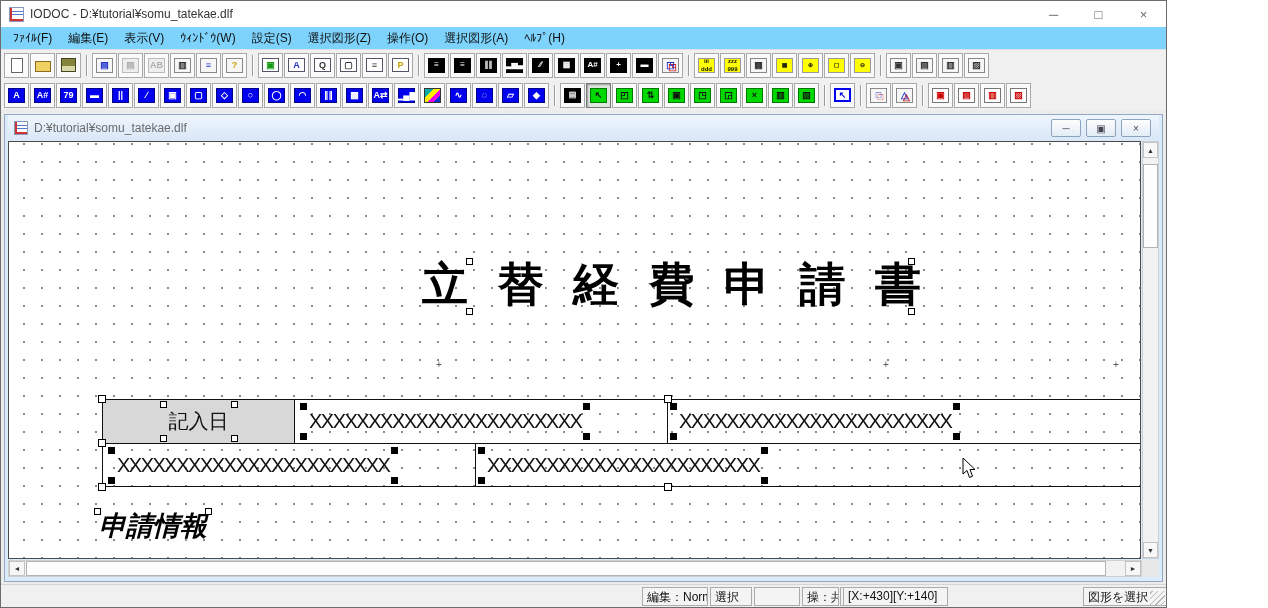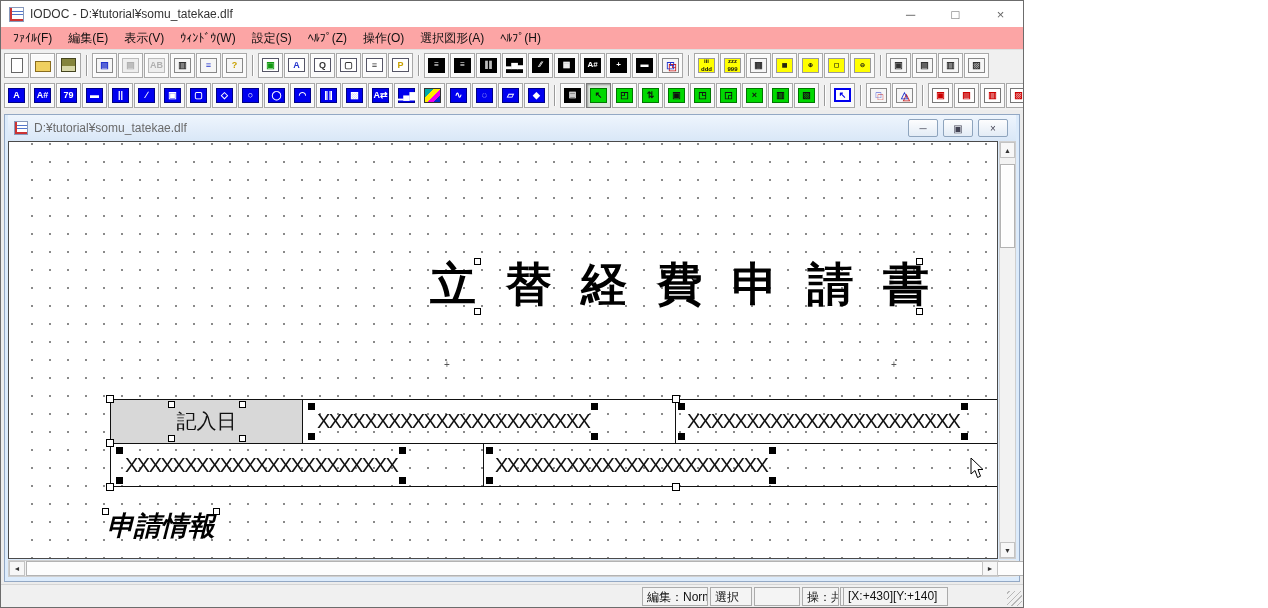--- a/index.html
+++ b/index.html
@@ -1,30 +1,30 @@
 <!DOCTYPE html>
 <html><head>
 <meta charset="utf-8">
 <style>
   * { margin:0; padding:0; box-sizing:border-box; }
   html,body { width:1268px; height:608px; }
   body { font-family:"Liberation Sans","DejaVu Sans",sans-serif; font-size:12px; background:#fff; }
-  .window { width:1024px; height:608px; border:1px solid #6c6c6c; position:relative; background:#f0f0f0; display:flex; flex-direction:column; overflow:hidden; }
+  .window { width:1167px; height:608px; border:1px solid #6c6c6c; position:relative; background:#f0f0f0; display:flex; flex-direction:column; overflow:hidden; }
 
   
   .titlebar { height:26px; background:#fff; display:flex; align-items:center; flex:0 0 auto; }
   .app-icon { width:15px; height:15px; margin:0 6px 0 8px; border:1px solid #8899bb; background:
       linear-gradient(180deg,#fff 0 3px,#5577cc 3px 4px,#fff 4px 6px,#5577cc 6px 7px,#fff 7px 100%);
       box-shadow: inset 2px -2px 0 #cc3333; }
   .t-title { font-size:12px; color:#333; }
   .t-controls { margin-left:auto; display:flex; height:26px; }
   .t-btn { width:45px; height:26px; display:flex; align-items:center; justify-content:center; font-size:13px; color:#666; background:#fff; border:none; }
 
   
-  .menubar { height:23px; background:#fca5a5; display:flex; align-items:center; padding-left:4px; border-bottom:1px solid #e0e0e0; flex:0 0 auto; }
+  .menubar { height:23px; background:#7dd3fc; display:flex; align-items:center; padding-left:4px; border-bottom:1px solid #e0e0e0; flex:0 0 auto; }
   .menu-item { padding:3px 8px; font-size:12px; color:#111; }
 
   
   .toolbar { height:30px; background:#f0f0f0; display:flex; align-items:center; padding-left:3px; flex:0 0 auto; }
   .tb-host { display:flex; align-items:center; }
   .tbtn { width:25px; height:25px; margin-right:1px; background:#fafafa; border:1px solid #a8a8a8; box-shadow:inset 1px 1px 0 #fff; display:flex; align-items:center; justify-content:center; position:relative; padding:0; }
   .tbtn.grp { margin-left:10px; }
   .tbtn.grp::before { content:""; position:absolute; left:-7px; top:1px; height:21px; width:0; border-left:1px solid #9a9a9a; border-right:1px solid #ffffff; }
   .tbtn.pressed { background:#dfe8df; box-shadow:inset 1px 1px 2px #999; border-color:#777; }
   .ic { display:flex; align-items:center; justify-content:center; font-size:9px; font-weight:bold; line-height:8px; white-space:pre-line; text-align:center; }
@@ -53,21 +53,21 @@
   .child-tb { height:26px; display:flex; align-items:center; background:linear-gradient(180deg,#eef5fd,#d9e7f7); flex:0 0 auto; }
   .child-icon { width:14px; height:14px; margin:0 6px 0 6px; border:1px solid #8899bb; background:
       linear-gradient(180deg,#fff 0 3px,#5577cc 3px 4px,#fff 4px 6px,#5577cc 6px 7px,#fff 7px 100%);
       box-shadow: inset 2px -2px 0 #cc3333; }
   .child-title { font-size:12px; color:#6a6a6a; }
   .child-controls { margin-left:auto; display:flex; gap:5px; margin-right:8px; }
   .cw-btn { width:30px; height:18px; border:1px solid #8ea4bd; border-radius:2px; background:linear-gradient(180deg,#fdfdfe,#e3ecf6); font-size:10px; color:#445; display:flex; align-items:center; justify-content:center; padding:0; }
   .child-content { flex:1 1 auto; display:flex; flex-direction:column; min-height:0; }
   .c-row { flex:1 1 auto; display:flex; min-height:0; }
   .canvas-frame { flex:1 1 auto; border:1px solid #4a4a4a; background:#fff; position:relative; overflow:hidden; }
-  .canvas { position:absolute; inset:0; background-image:radial-gradient(circle,#8a8a8a 0.8px,transparent 1.1px); background-size:18px 18px; background-position:6px 11px;margin-left:8px; }
+  .canvas { position:absolute; inset:0; background-image:radial-gradient(circle,#8a8a8a 0.8px,transparent 1.1px); background-size:18px 18px; background-position:6px 11px; }
 
   
   .vscroll { width:17px; margin-left:1px; background:#f2f2f2; border:1px solid #cfcfcf; position:relative; flex:0 0 auto; }
   .sbtn { position:absolute; left:0; width:15px; height:16px; background:#f7f7f7; border:1px solid #c3c3c3; font-size:7px; color:#333; display:flex; align-items:center; justify-content:center; padding:0; }
   .vthumb { position:absolute; left:0; top:22px; width:15px; height:84px; background:#fdfdfd; border:1px solid #b3b3b3; box-shadow:inset 1px 1px 0 #fff; }
   .hrow { height:17px; display:flex; margin-top:1px; flex:0 0 auto; }
   .hscroll { flex:1 1 auto; background:#f2f2f2; border:1px solid #cfcfcf; position:relative; }
   .hbtn { position:absolute; top:0; width:16px; height:15px; background:#f7f7f7; border:1px solid #c3c3c3; font-size:7px; color:#333; display:flex; align-items:center; justify-content:center; padding:0; }
   .hthumb { position:absolute; top:0; left:17px; width:1080px; height:15px; background:#fdfdfd; border:1px solid #b3b3b3; }
   .corner { width:17px; background:#e8e8e8; flex:0 0 auto; }
@@ -129,21 +129,21 @@
       <span class="menu-item">ﾌｧｲﾙ(F)</span>
 
       <span class="menu-item">編集(E)</span>
 
       <span class="menu-item">表示(V)</span>
 
       <span class="menu-item">ｳｨﾝﾄﾞｳ(W)</span>
 
       <span class="menu-item">設定(S)</span>
 
-      <span class="menu-item">ﾍﾙﾌﾟ(Z)</span>
+      <span class="menu-item">選択図形(Z)</span>
 
       <span class="menu-item">操作(O)</span>
 
       <span class="menu-item">選択図形(A)</span>
 
       <span class="menu-item">ﾍﾙﾌﾟ(H)</span>
     </div>
 
   <div class="toolbar">
     <div class="tb-host">

